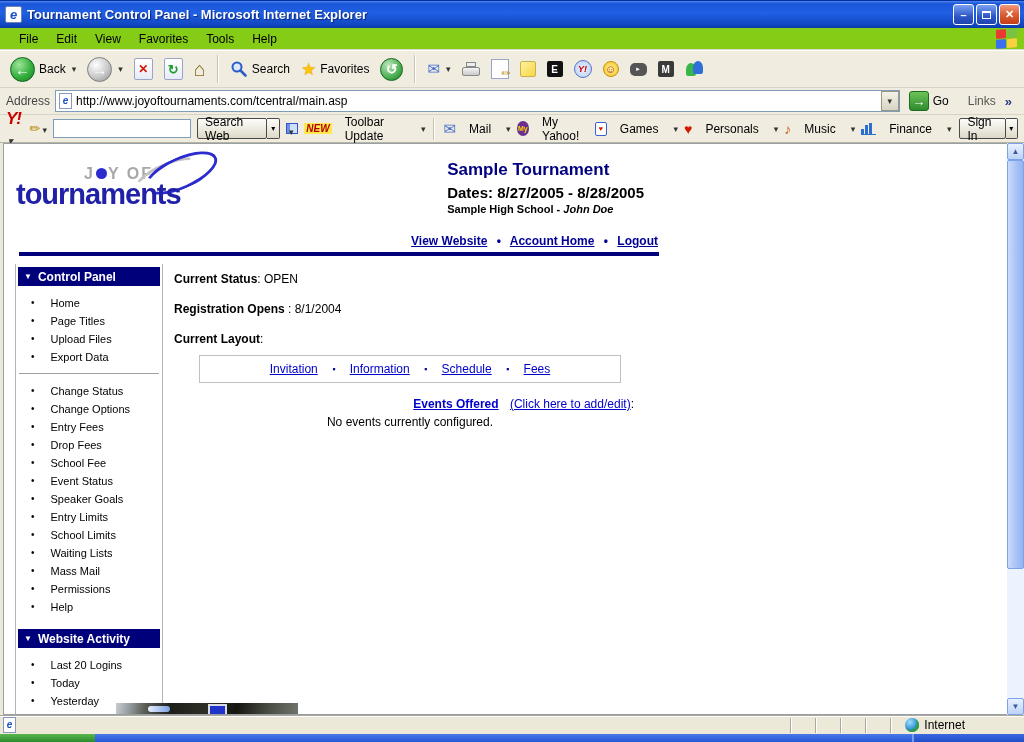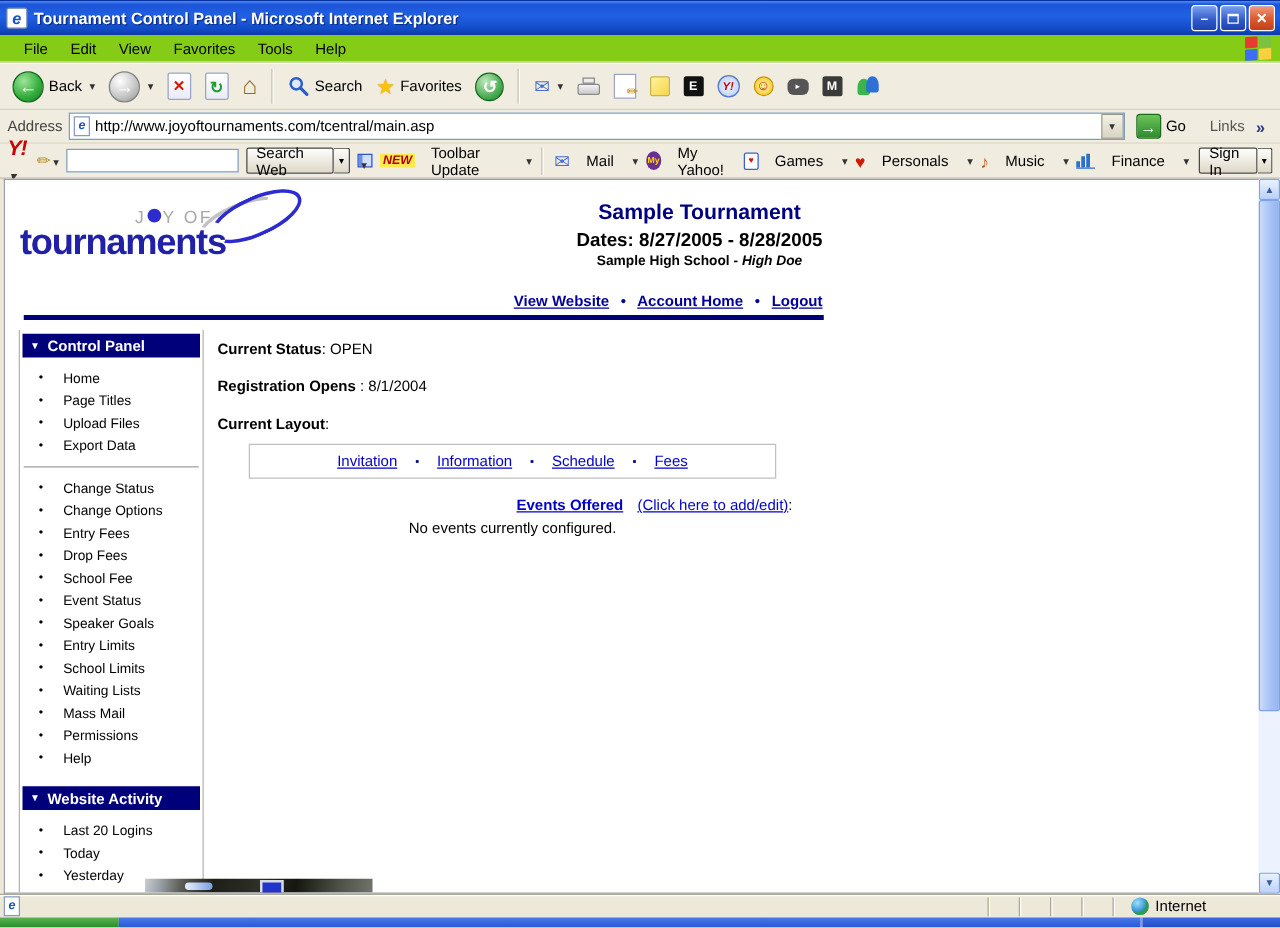--- a/index.html
+++ b/index.html
@@ -97,26 +97,26 @@
   
   .content { flex:1; display:flex; background:#ECE9D8; padding-left:3px; min-height:0; }
   .page { flex:1; background:#fff; border:1px solid #99a0a5; border-right:none; display:flex; flex-direction:column; overflow:hidden; position:relative; }
   .scrollbar { flex:0 0 17px; display:flex; flex-direction:column; background:#F3F6FD; }
   .sb-btn { height:17px; background:linear-gradient(180deg,#eaf1fe,#bcd2f8); border:1px solid #7DA2E8; border-radius:2px; color:#3C5B9B; font-size:8px; display:grid; place-items:center; }
   .sb-track { flex:1; position:relative; background:#ECF3FE; }
   .sb-thumb { position:absolute; top:0; left:0; width:17px; height:76%; background:linear-gradient(90deg,#cbdbfb,#aac5f6 50%,#94b4f0); border:1px solid #7DA2E8; border-radius:2px; }
 
   .top-section { width:660px; position:relative; height:90px; flex:0 0 auto; }
   .logo { position:absolute; left:12px; top:10px; width:210px; }
-  .logo-l1 { position:absolute; left:92px; top:11px; color:#A8A8A8; font-weight:normal; font-size:14px; letter-spacing:2px; white-space:nowrap; }
+  .logo-l1 { position:absolute; left:68px; top:11px; color:#A8A8A8; font-weight:bold; font-size:16px; letter-spacing:2px; white-space:nowrap; }
   .logo-dot { display:inline-block; width:11px; height:11px; border-radius:50%; background:#2B2BD0; margin:0 1px; }
   .swoosh { position:absolute; left:58px; top:-8px; width:78px; height:32px; border:3px solid #2B2BD0; border-radius:50%; transform:rotate(-24deg); border-left-color:transparent; }
   .swoosh2 { position:absolute; left:48px; top:-2px; width:70px; height:26px; border:3px solid transparent; border-top-color:#c2c2c2; border-radius:50%; transform:rotate(-24deg); }
   .logo-l2 { position:absolute; left:0; top:24px; color:#2121A8; font-weight:bold; font-size:29px; letter-spacing:-1px; }
-  .tourn-info { position:absolute; right:6px; top:16px; text-align:center; }
+  .tourn-info { position:absolute; right:20px; top:16px; text-align:left; }
   .tourn-name { color:#000080; font-weight:bold; font-size:17px; }
   .tourn-dates { font-size:15px; font-weight:bold; margin-top:4px; }
   .tourn-school { font-size:11px; font-weight:bold; margin-top:2px; }
   .tourn-school .dir { font-style:italic; }
   .nav-row { width:660px; text-align:right; padding-right:6px; font-weight:bold; font-size:12px; flex:0 0 auto; }
   .nav-row a { color:#000099; text-decoration:underline; }
   .nav-bullet { color:#000099; margin:0 6px; }
   .hr-navy { width:640px; height:4px; background:#00007B; margin:4px 0 0 15px; flex:0 0 auto; }
 
   .columns { flex:1; display:flex; margin-top:8px; min-height:0; }
@@ -334,21 +334,21 @@
           <span class="logo-l1">
             <span class="swoosh2"></span>
             <span class="swoosh"></span>
             <span>J</span><span class="logo-dot"></span><span>Y OF</span>
           </span>
           <span class="logo-l2">tournaments</span>
         </div>
         <div class="tourn-info">
           <div class="tourn-name">Sample Tournament</div>
           <div class="tourn-dates">Dates: 8/27/2005 - 8/28/2005</div>
-          <div class="tourn-school"><span>Sample High School</span><span> - </span><span class="dir">High Doe</span></div>
+          <div class="tourn-school"><span>Sample High School</span><span> - </span><span class="dir">John Doe</span></div>
         </div>
       </div>
 
       <div class="nav-row">
         <a href="#">View Website</a>
         <span class="nav-bullet">•</span>
         <a href="#">Account Home</a>
         <span class="nav-bullet">•</span>
         <a href="#">Logout</a>
       </div>

